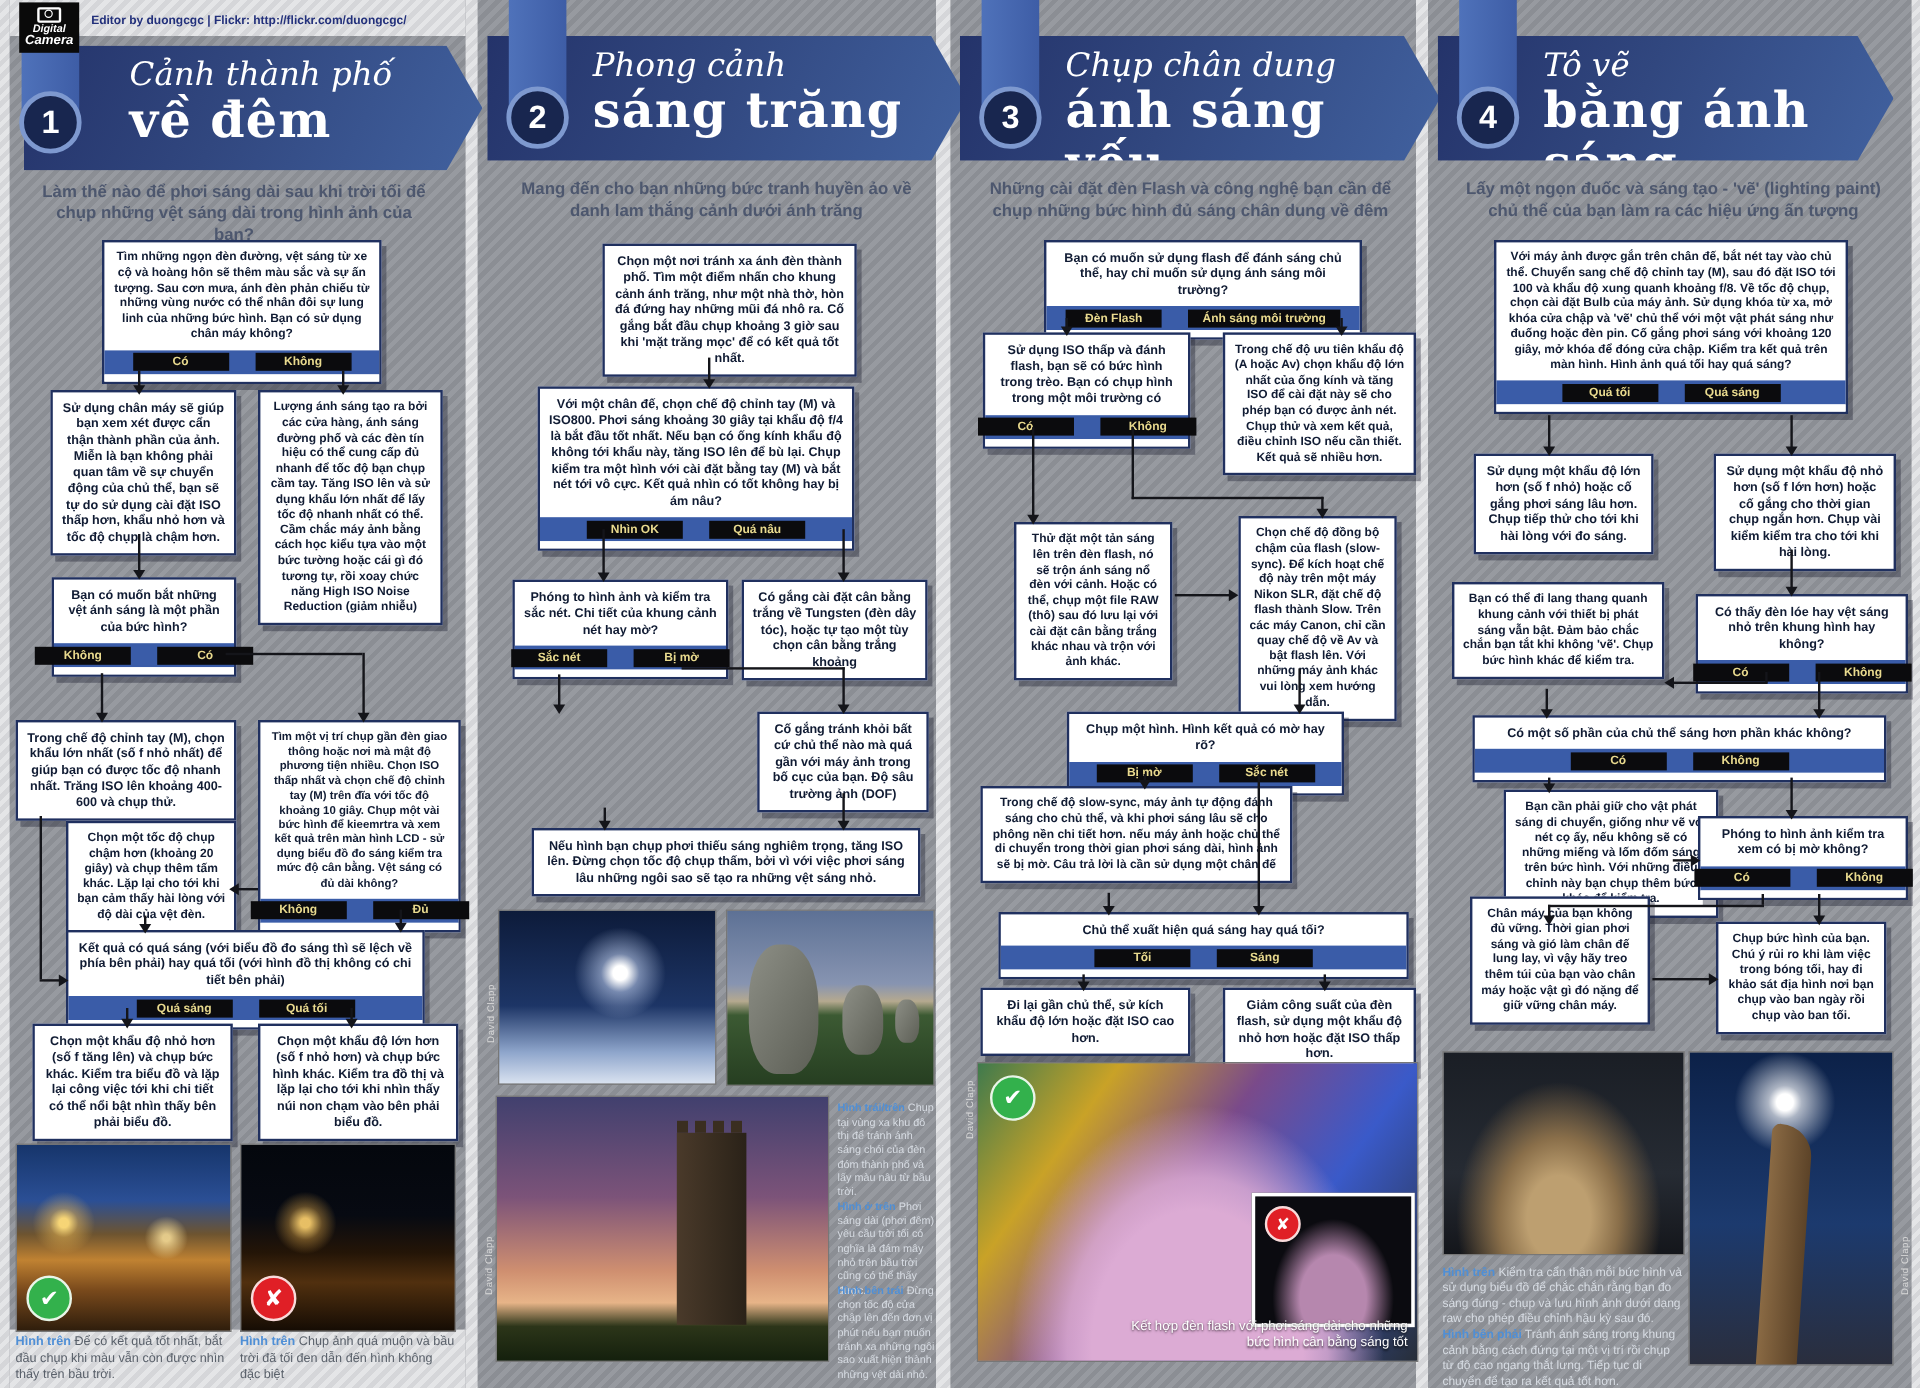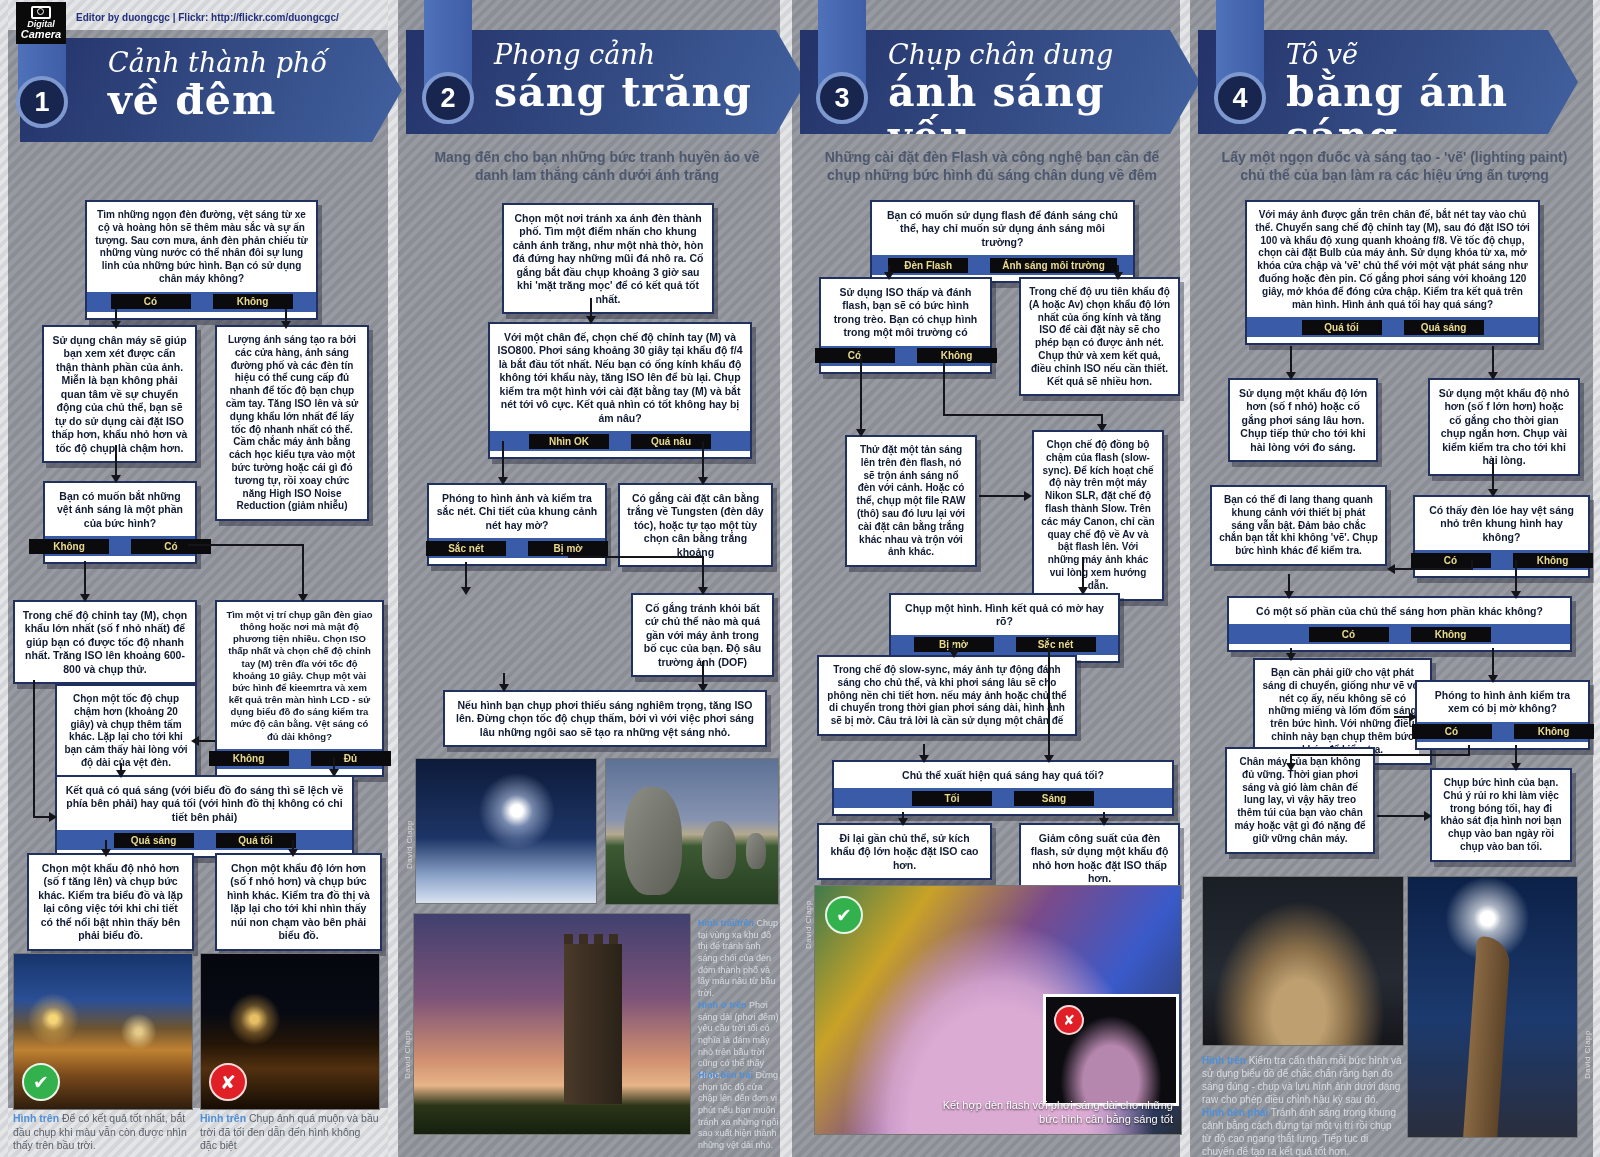--- a/index.html
+++ b/index.html
@@ -114,20 +114,21 @@
   <div class="numcirc" style="left:816px;top:72px">3</div>
   <div class="numcirc" style="left:1214px;top:72px">4</div>
 
   <div class="logo" style="left:16px;top:2px;width:50px;height:42px">
     <div class="cam"></div>
     <div class="l1">Digital</div>
     <div class="l2">Camera</div>
   </div>
   <div class="credittxt" style="left:76px;top:12px">Editor by duongcgc | Flickr: http://flickr.com/duongcgc/</div>
 
+  <div class="intro" style="left:30px;top:150px;width:330px">Làm thế nào để phơi sáng dài sau khi trời tối để chụp những vệt sáng dài trong hình ảnh của bạn?</div>
   <div class="intro" style="left:432px;top:148px;width:330px">Mang đến cho bạn những bức tranh huyền ảo về danh lam thắng cảnh dưới ánh trăng</div>
   <div class="intro" style="left:822px;top:148px;width:340px">Những cài đặt đèn Flash và công nghệ bạn cần để chụp những bức hình đủ sáng chân dung về đêm</div>
   <div class="intro" style="left:1212px;top:148px;width:365px">Lấy một ngọn đuốc và sáng tạo - 'vẽ' (lighting paint) chủ thể của bạn làm ra các hiệu ứng ấn tượng</div>
 
   <div class="box sm" style="left:85px;top:200px;width:233px">
     <div class="bt">Tìm những ngọn đèn đường, vệt sáng từ xe cộ và hoàng hôn sẽ thêm màu sắc và sự ấn tượng. Sau cơn mưa, ánh đèn phản chiếu từ những vùng nước có thể nhân đôi sự lung linh của những bức hình. Bạn có sử dụng chân máy không?</div>
     <div class="bar">
       <span class="btn">Có</span>
       <span class="btn">Không</span>
     </div>
@@ -141,21 +142,21 @@
   </div>
   <div class="box" style="left:43px;top:481px;width:154px">
     <div class="bt">Bạn có muốn bắt những vệt ánh sáng là một phần của bức hình?</div>
     <div class="bar">
       <span class="btn">Không</span>
       <span class="btn">Có</span>
     </div>
       <div class="strip"></div>
   </div>
   <div class="box" style="left:13px;top:600px;width:184px">
-    <div class="bt">Trong chế độ chỉnh tay (M), chọn khẩu lớn nhất (số f nhỏ nhất) để giúp bạn có được tốc độ nhanh nhất. Trăng ISO lên khoảng 600-800 và chụp thử.</div>
+    <div class="bt">Trong chế độ chỉnh tay (M), chọn khẩu lớn nhất (số f nhỏ nhất) để giúp bạn có được tốc độ nhanh nhất. Trăng ISO lên khoảng 400-600 và chụp thử.</div>
   </div>
   <div class="box xs" style="left:215px;top:600px;width:169px">
     <div class="bt">Tìm một vị trí chụp gần đèn giao thông hoặc nơi mà mật độ phương tiện nhiều. Chọn ISO thấp nhất và chọn chế độ chỉnh tay (M) trên đĩa với tốc độ khoảng 10 giây. Chụp một vài bức hình để kieemrtra và xem kết quả trên màn hình LCD - sử dụng biểu đồ đo sáng kiểm tra mức độ cân bằng. Vệt sáng có đủ dài không?</div>
     <div class="bar">
       <span class="btn">Không</span>
       <span class="btn">Đủ</span>
     </div>
       <div class="strip"></div>
   </div>
   <div class="box sm" style="left:55px;top:684px;width:142px">
@@ -187,21 +188,21 @@
     <span>Để có kết quả tốt nhất, bắt đầu chụp khi màu vẫn còn được nhìn thấy trên bầu trời.</span>
   </p>
   <p class="cap" style="left:200px;top:1112px;width:180px;margin:0">
     <span class="lbl">Hình trên</span>
     <span>Chụp ảnh quá muộn và bầu trời đã tối đen dẫn đến hình không đặc biệt</span>
   </p>
 
   <div class="box" style="left:502px;top:203px;width:212px">
     <div class="bt">Chọn một nơi tránh xa ánh đèn thành phố. Tìm một điểm nhấn cho khung cảnh ánh trăng, như một nhà thờ, hòn đá đứng hay những mũi đá nhô ra. Cố gắng bắt đầu chụp khoảng 3 giờ sau khi 'mặt trăng mọc' để có kết quả tốt nhất.</div>
   </div>
-  <div class="box" style="left:488px;top:322px;width:264px">
+  <div class="box" style="left:448px;top:322px;width:264px">
     <div class="bt">Với một chân đế, chọn chế độ chỉnh tay (M) và ISO800. Phơi sáng khoảng 30 giây tại khẩu độ f/4 là bắt đầu tốt nhất. Nếu bạn có ống kính khẩu độ không tới khẩu này, tăng ISO lên để bù lại. Chụp kiểm tra một hình với cài đặt bằng tay (M) và bắt nét tới vô cực. Kết quả nhìn có tốt không hay bị ám nâu?</div>
     <div class="bar">
       <span class="btn">Nhìn OK</span>
       <span class="btn">Quá nâu</span>
     </div>
       <div class="strip"></div>
   </div>
   <div class="box" style="left:427px;top:483px;width:180px">
     <div class="bt">Phóng to hình ảnh và kiểm tra sắc nét. Chi tiết của khung cảnh nét hay mờ?</div>
     <div class="bar">

